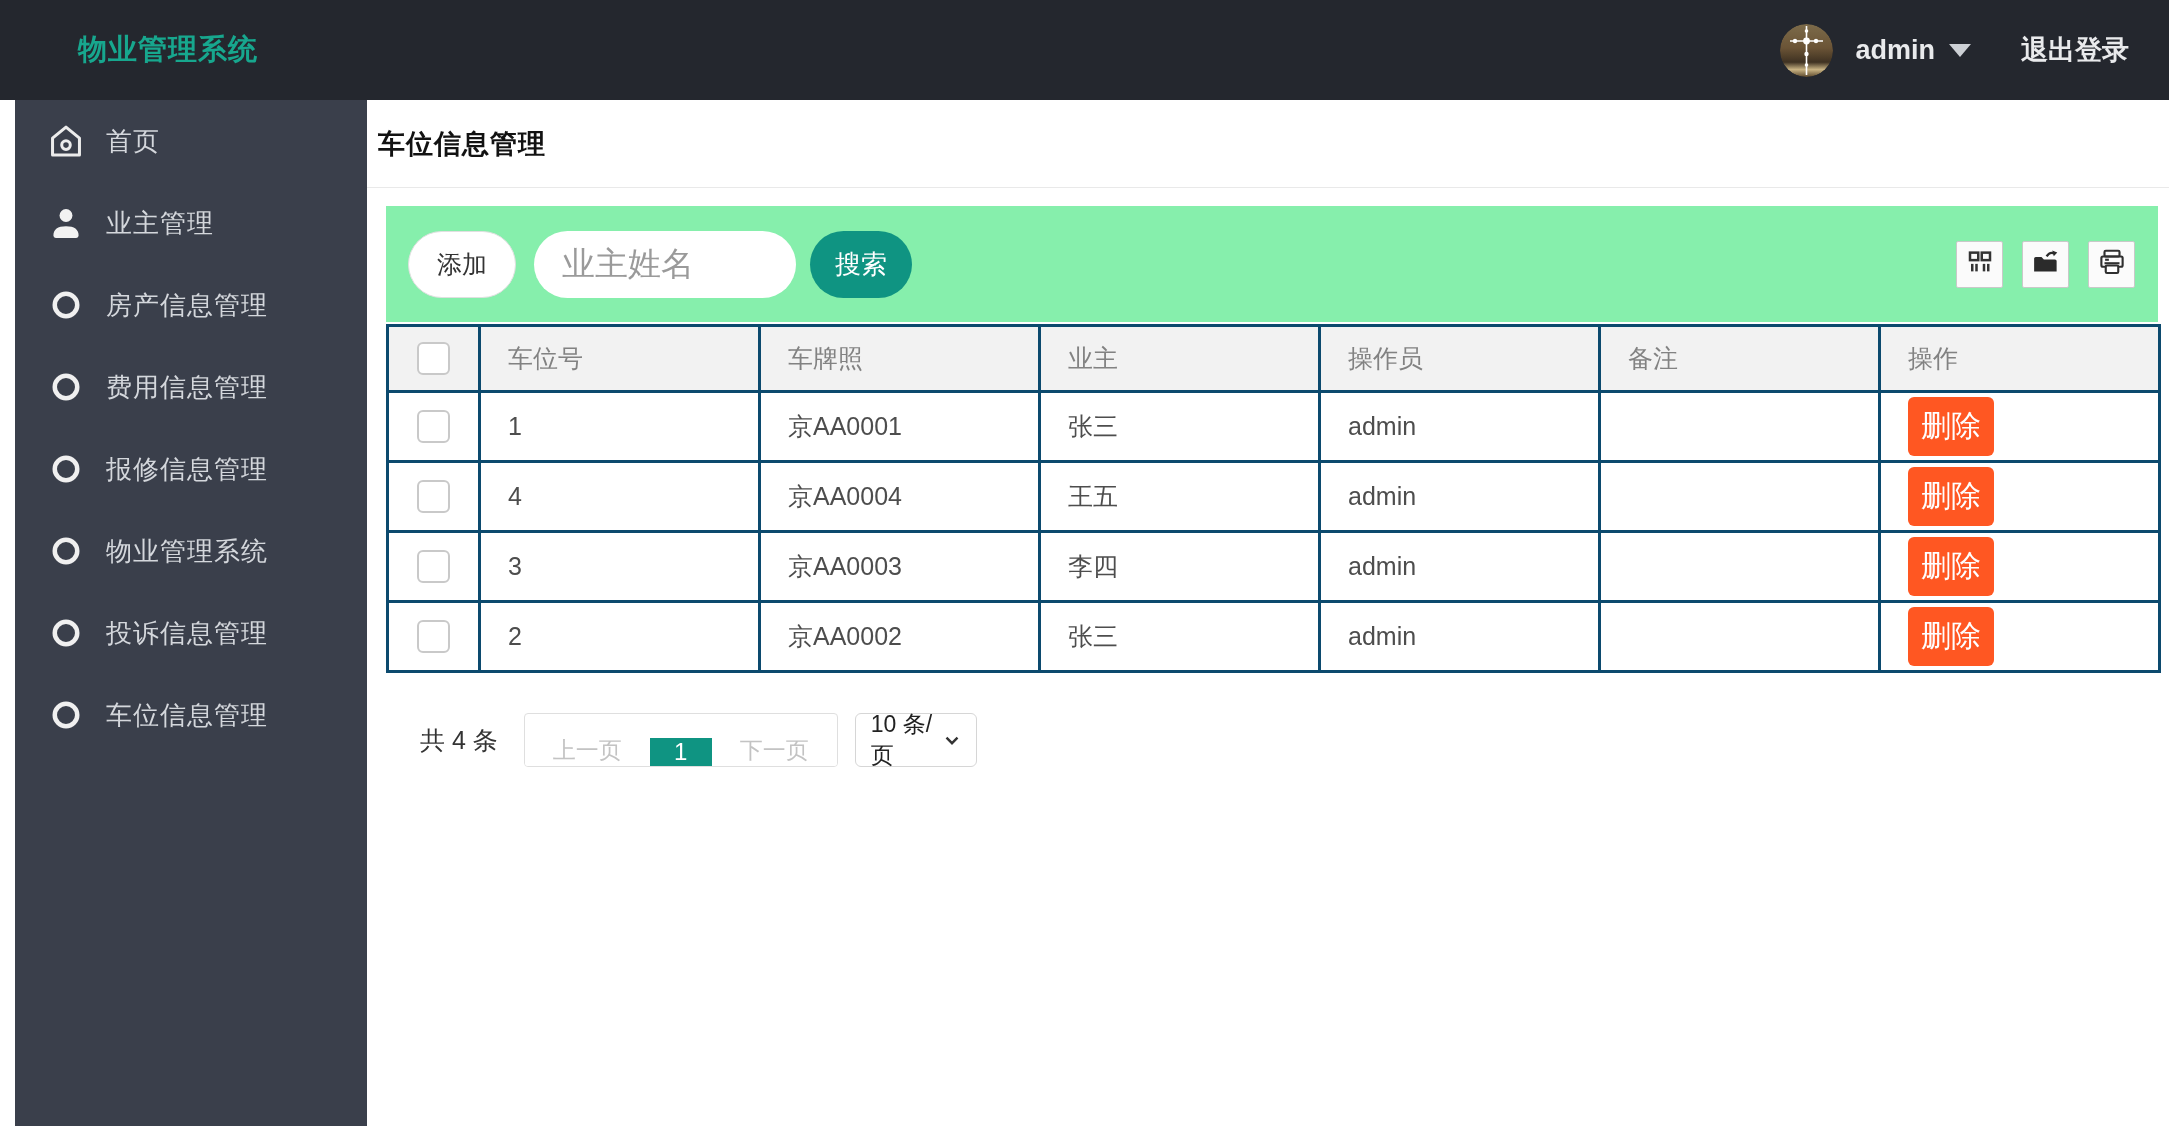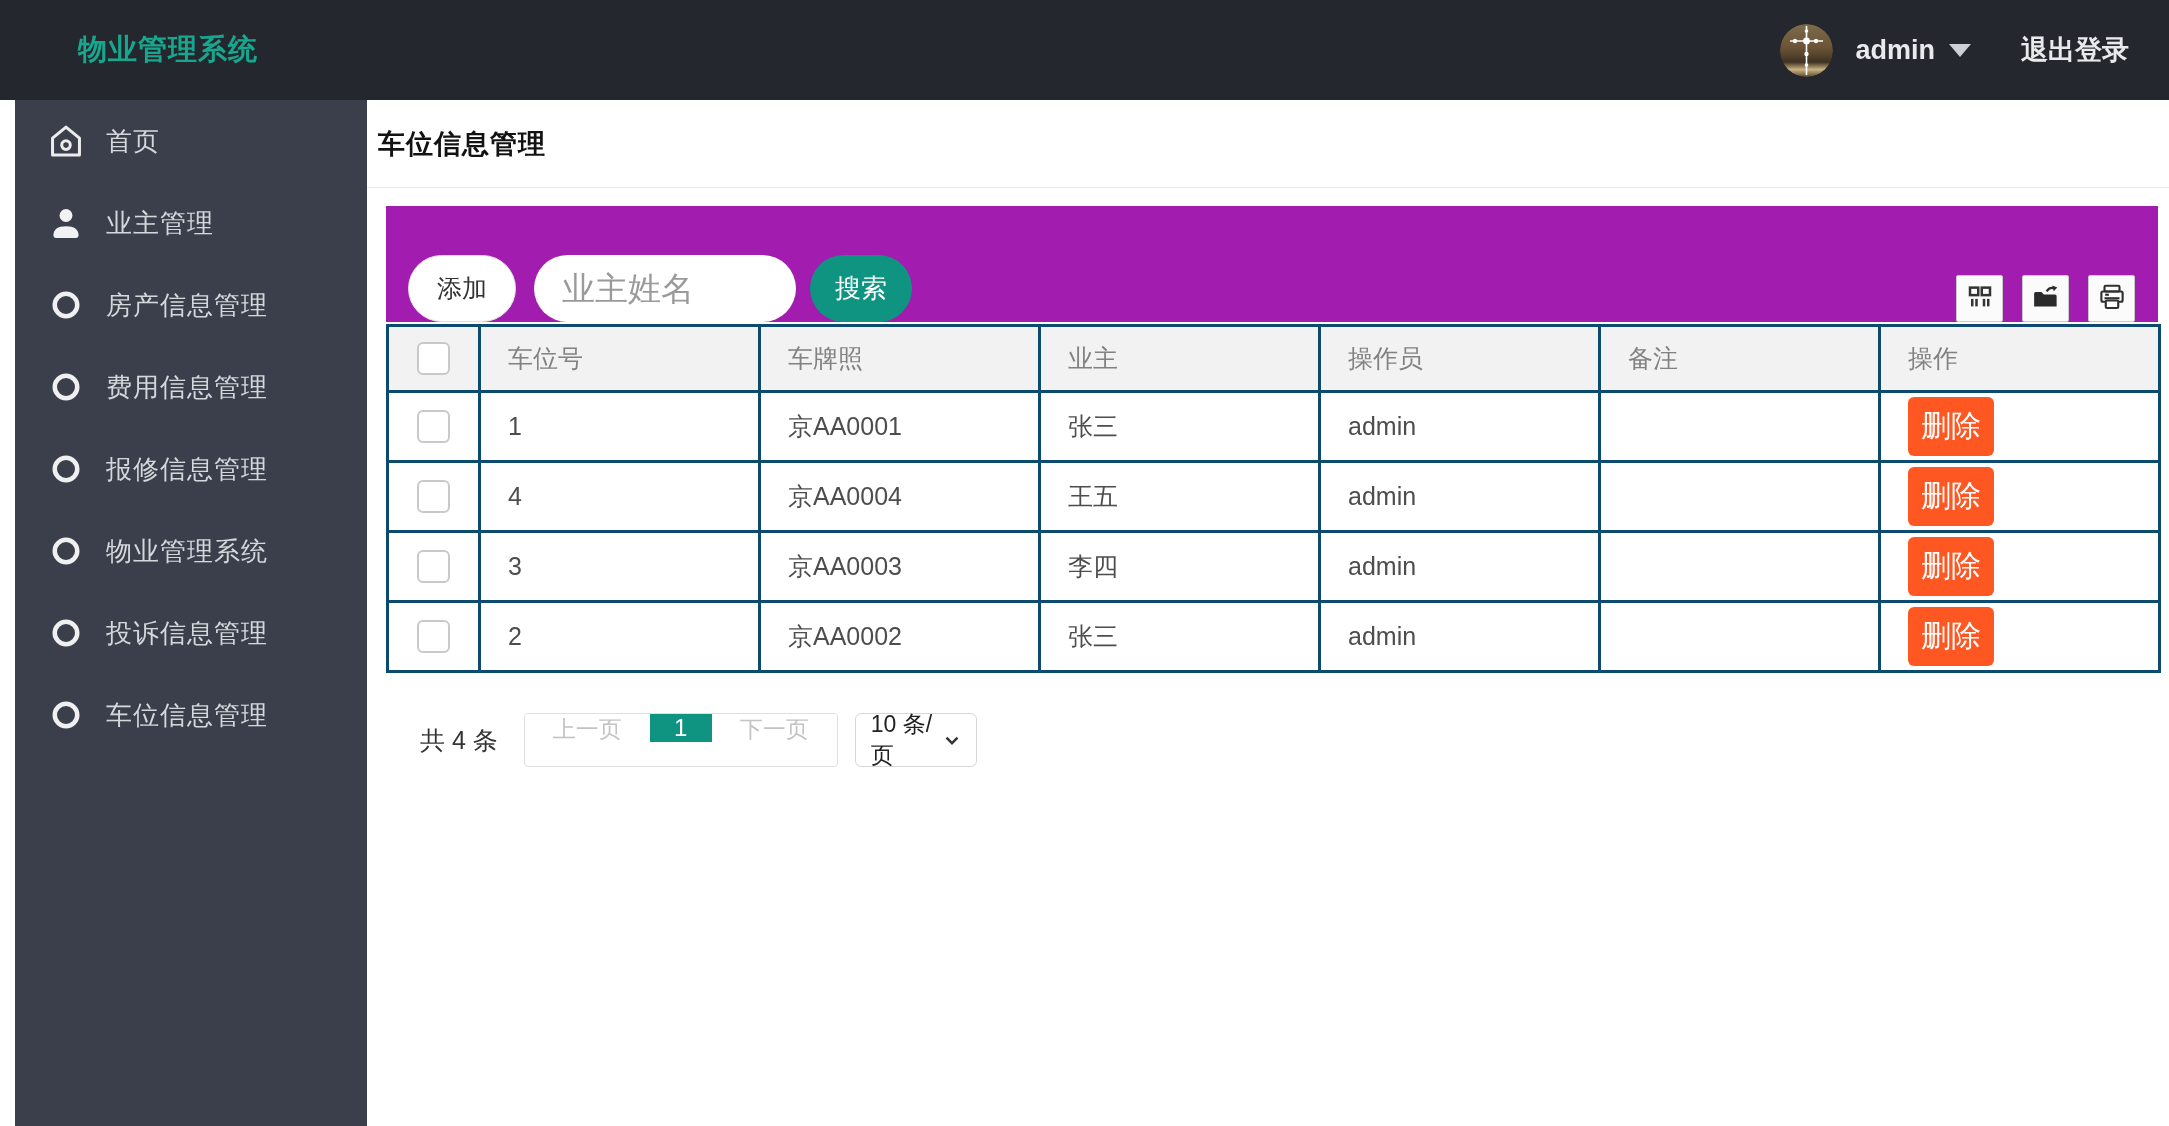--- a/index.html
+++ b/index.html
@@ -46,22 +46,22 @@
   
   .main { margin-left:352px; height:1026px; background:#fff; }
   .title-bar {
     height:88px; display:flex; align-items:center;
     padding-left:26px; border-bottom:1px solid #e9e9e9;
   }
   .page-title { font-size:27px; font-weight:700; color:#121212; letter-spacing:1px; }
 
   .panel-wrap { padding:18px 11px 0 34px; }
   .toolbar {
-    height:116px; background:#a21caf;
-    display:flex; align-items:flex-end; padding:0 23px 0 22px;
+    height:116px; background:#86efac;
+    display:flex; align-items:center; padding:0 23px 0 22px;
   }
   .btn-add {
     height:67px; padding:0 28px; border-radius:34px;
     background:#fff; border:1px solid #e0e0e0;
     font-size:25px; color:#333; cursor:pointer;
     font-family:inherit;
   }
   .search-input {
     height:67px; width:262px; margin-left:18px; border-radius:34px;
     border:none; outline:none; background:#fff;
@@ -101,21 +101,21 @@
   .btn-delete {
     background:var(--delete-orange,#ff5722); color:#fff; border:none;
     font-size:30px; padding:9px 13px; border-radius:6px; cursor:pointer;
     font-family:inherit;
   }
 
   
   .pagination { display:flex; align-items:center; margin:40px 0 0 34px; }
   .total-text { font-size:25px; color:#333; }
   .page-group {
-    display:flex; align-items:flex-start; margin-left:26px;
+    display:flex; align-items:flex-end; margin-left:26px;
     border:1px solid #dfdfdf; border-radius:4px; background:#fff; overflow:hidden;
     height:54px;
   }
   .page-prev, .page-next {
     display:flex; align-items:center; padding:0 28px;
     font-size:23px; color:#c3c3c3; cursor:default; background:#fff;
   }
   .page-current {
     display:flex; align-items:center; justify-content:center; min-width:62px;
     background:var(--btn-teal,#0f9482); color:#fff; font-size:24px; cursor:pointer;

